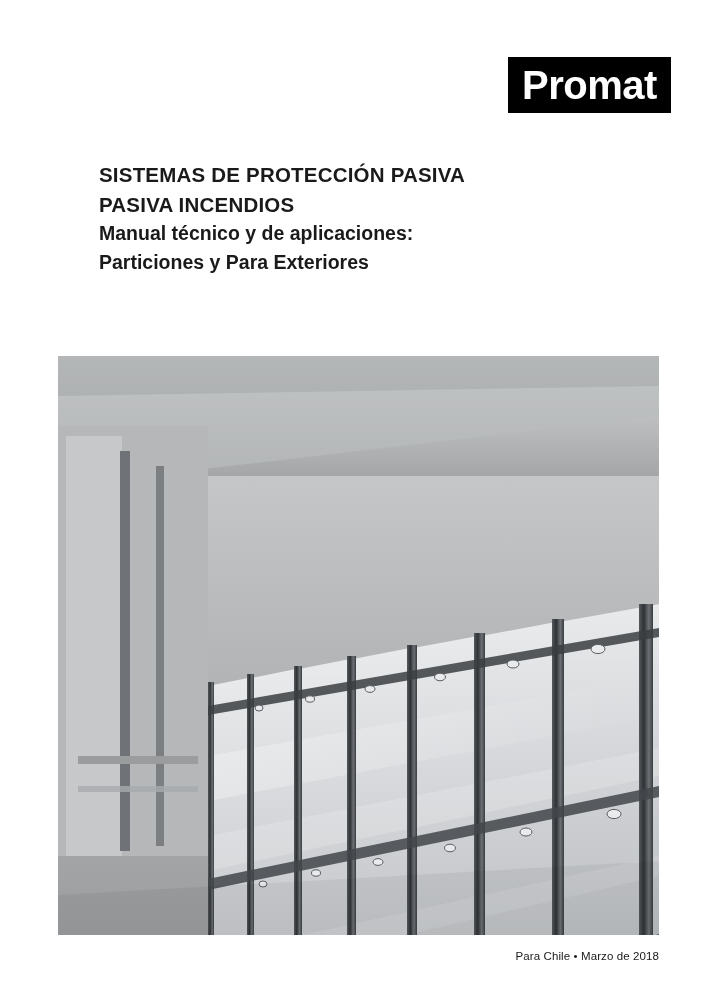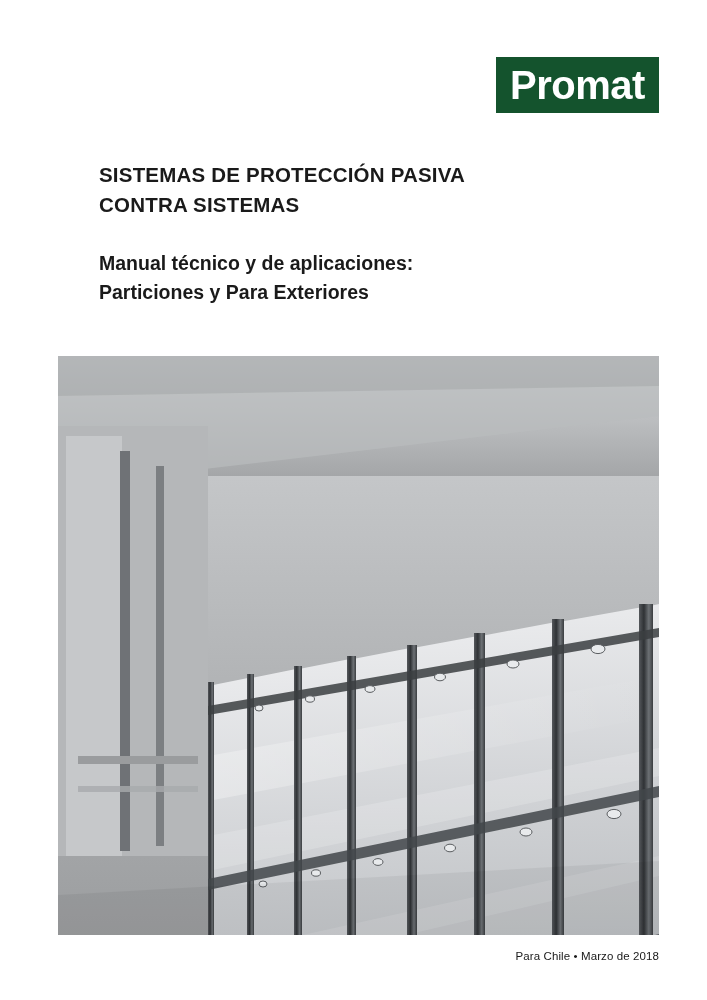--- a/index.html
+++ b/index.html
@@ -19,24 +19,24 @@
   .page {
     position: absolute;
     inset: 0;
     background: #ffffff;
   }
 
   
   .logo-wrap {
     position: absolute;
     top: 57px;
-    right: 48px;
+    right: 36px;
     width: 163px;
     height: 56px;
-    background: #14532d;
+    background: #000000;
     display: flex;
     align-items: center;
     justify-content: center;
   }
   .logo-text {
     color: #ffffff;
     font-size: 40px;
     font-weight: bold;
     letter-spacing: -0.5px;
     line-height: 1;
@@ -53,21 +53,20 @@
   }
   .main-title {
     font-size: 20.5px;
     font-weight: bold;
     line-height: 1.45;
     letter-spacing: 0.2px;
     color: #1a1a1a;
     margin: 0;
   }
   .sub-title {
-    margin-top: 30px;
     font-size: 19.5px;
     font-weight: bold;
     line-height: 1.45;
     color: #1a1a1a;
   }
 
   
   .cover-image {
     position: absolute;
     left: 58px;
@@ -99,21 +98,21 @@
 
 <div class="page">
 
   <div class="logo-wrap">
     <span class="logo-text">Promat</span>
   </div>
 
   <div class="title-block">
     <div class="main-title">
       <div>SISTEMAS DE PROTECCIÓN PASIVA</div>
-      <div>CONTRA SISTEMAS</div>
+      <div>PASIVA INCENDIOS</div>
     </div>
     <div class="sub-title">
       <div>Manual técnico y de aplicaciones:</div>
       <div>Particiones y Para Exteriores</div>
     </div>
   </div>
 
   <div class="cover-image">
     <svg viewBox="0 0 601 579" preserveAspectRatio="none">
       <defs>

